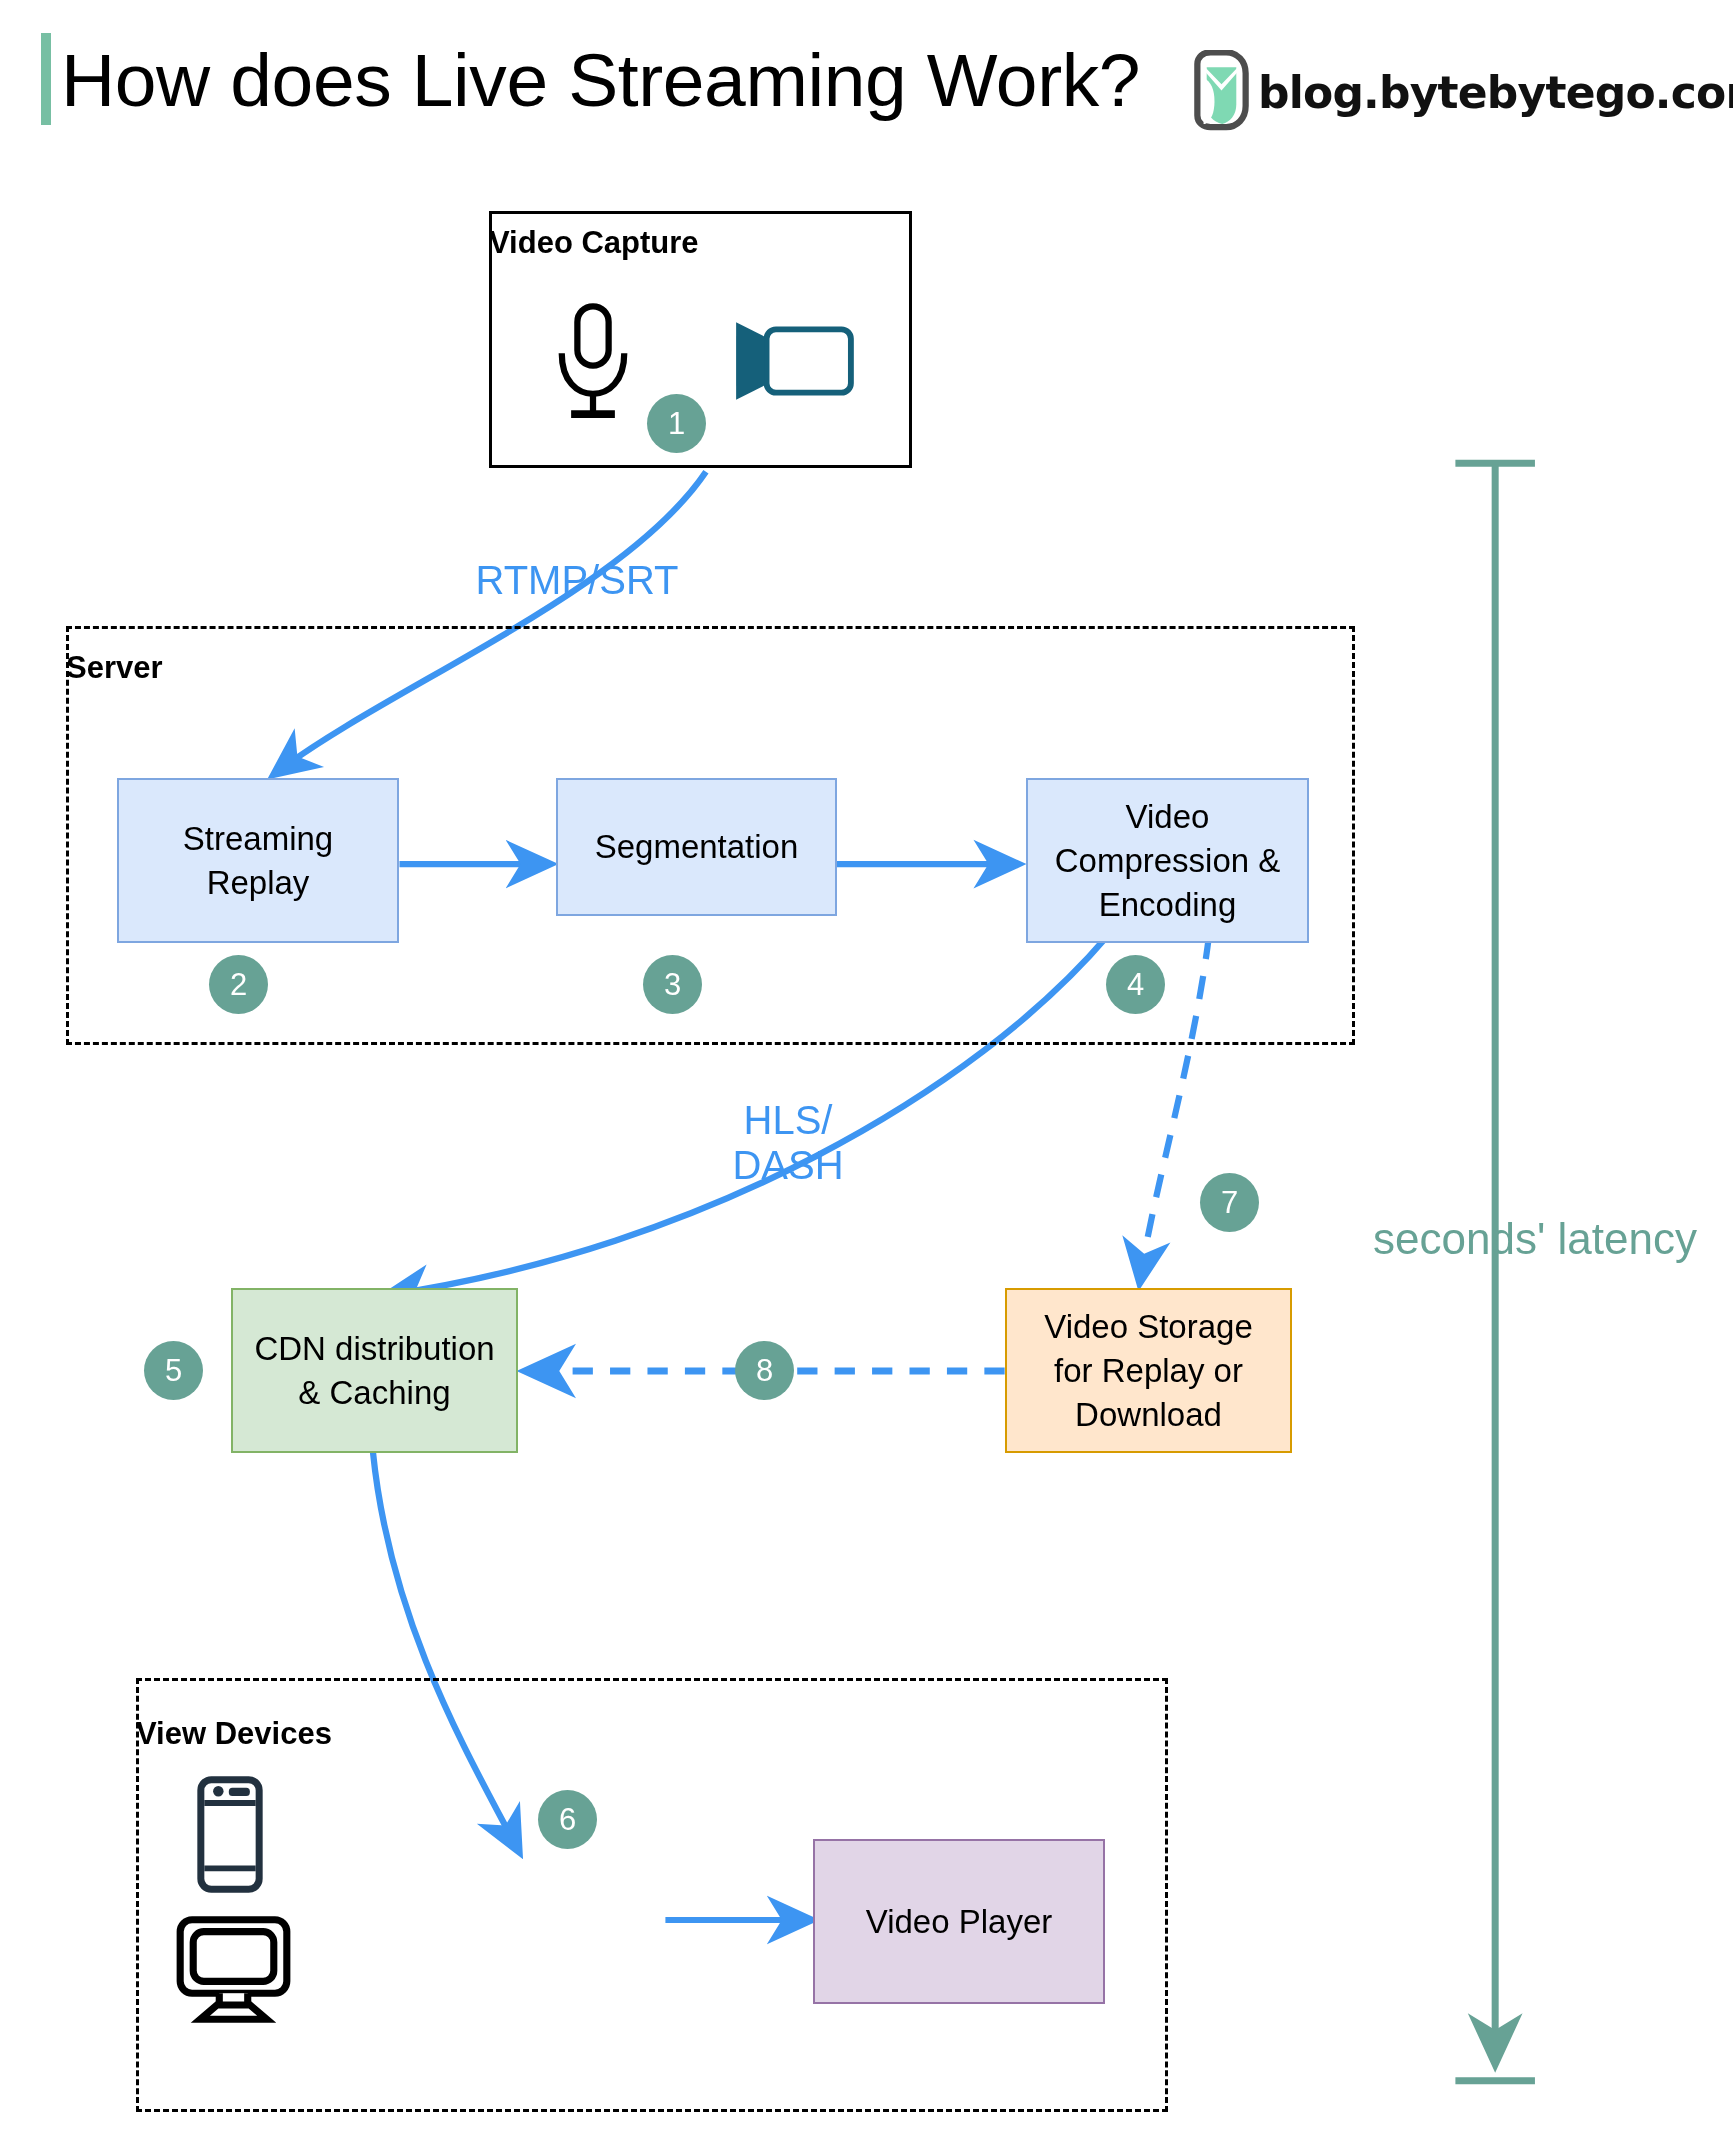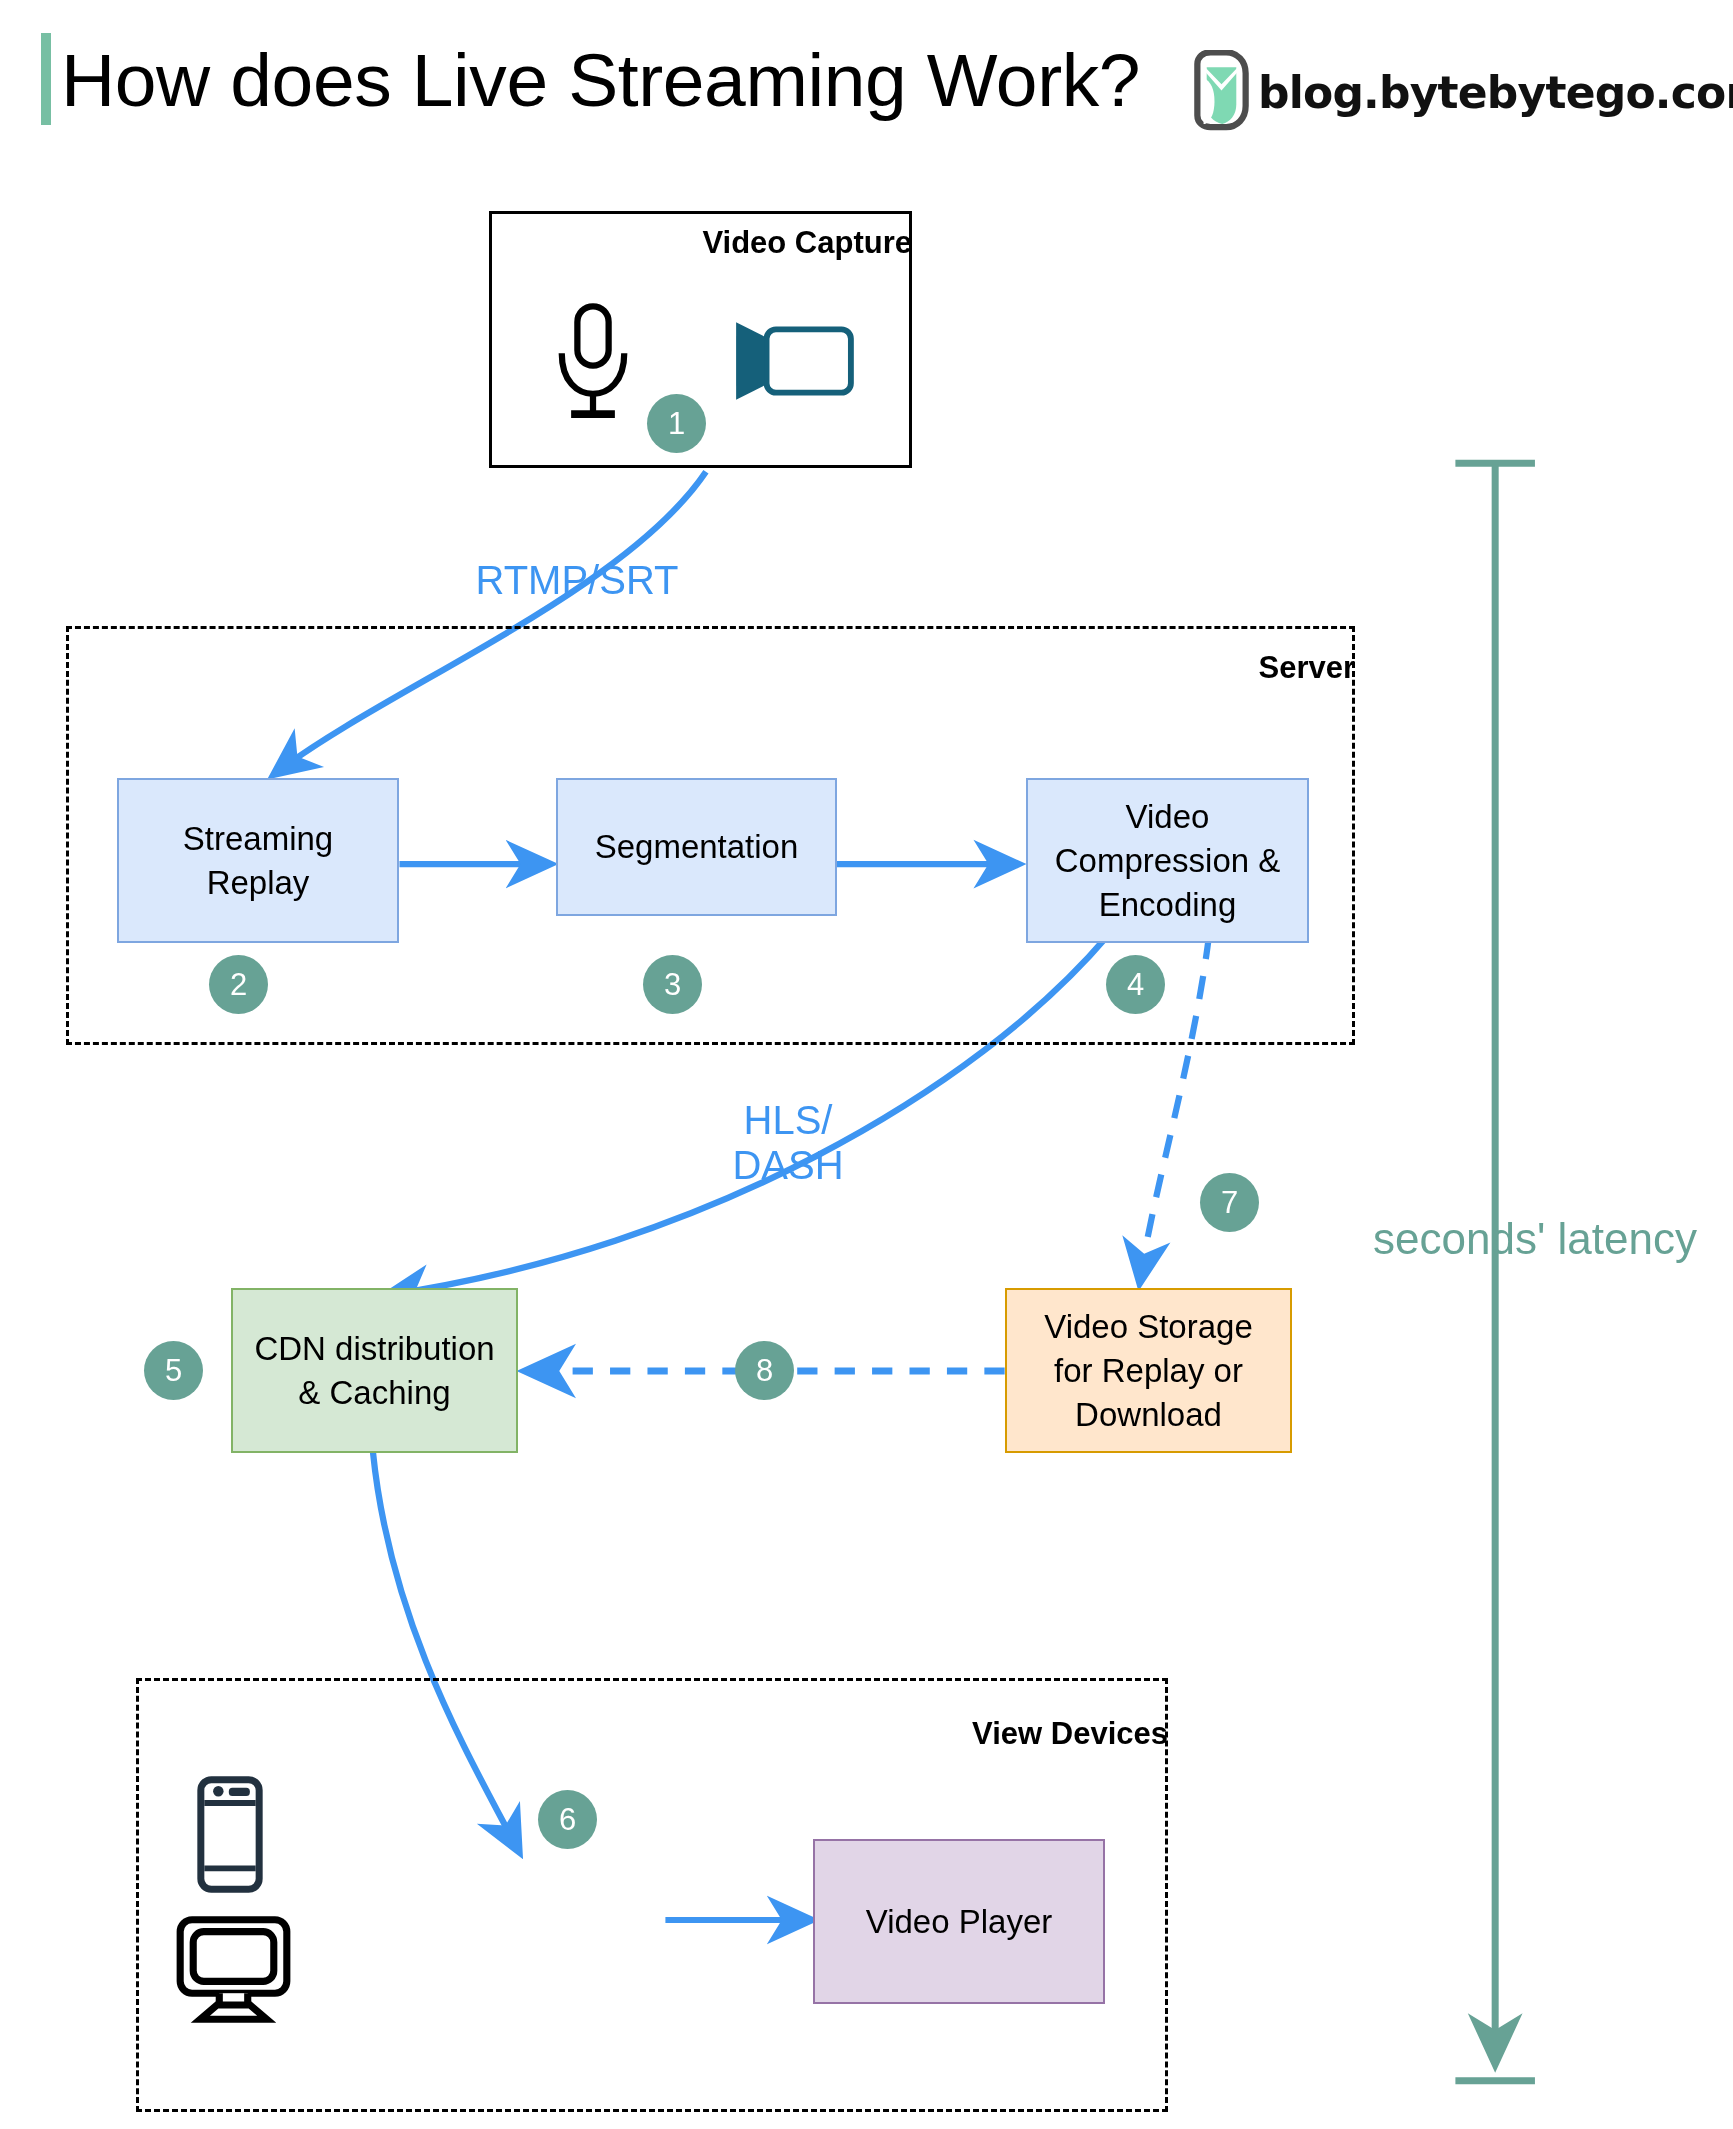--- a/index.html
+++ b/index.html
@@ -75,21 +75,21 @@
     position: absolute;
     box-sizing: border-box;
     border: 3.9px dashed #000000;
     background: transparent;
   }
   .group-title {
     position: absolute;
     font-size: 31px;
     font-weight: bold;
     color: #000000;
-    text-align: right;
+    text-align: left;
     white-space: nowrap;
   }
   .solid-box {
     position: absolute;
     box-sizing: border-box;
     border: 3.9px solid #000000;
     background: #ffffff;
   }
 
   .blue-node   { background: #dae8fc; border: 2.3px solid #7ea6e0; }

